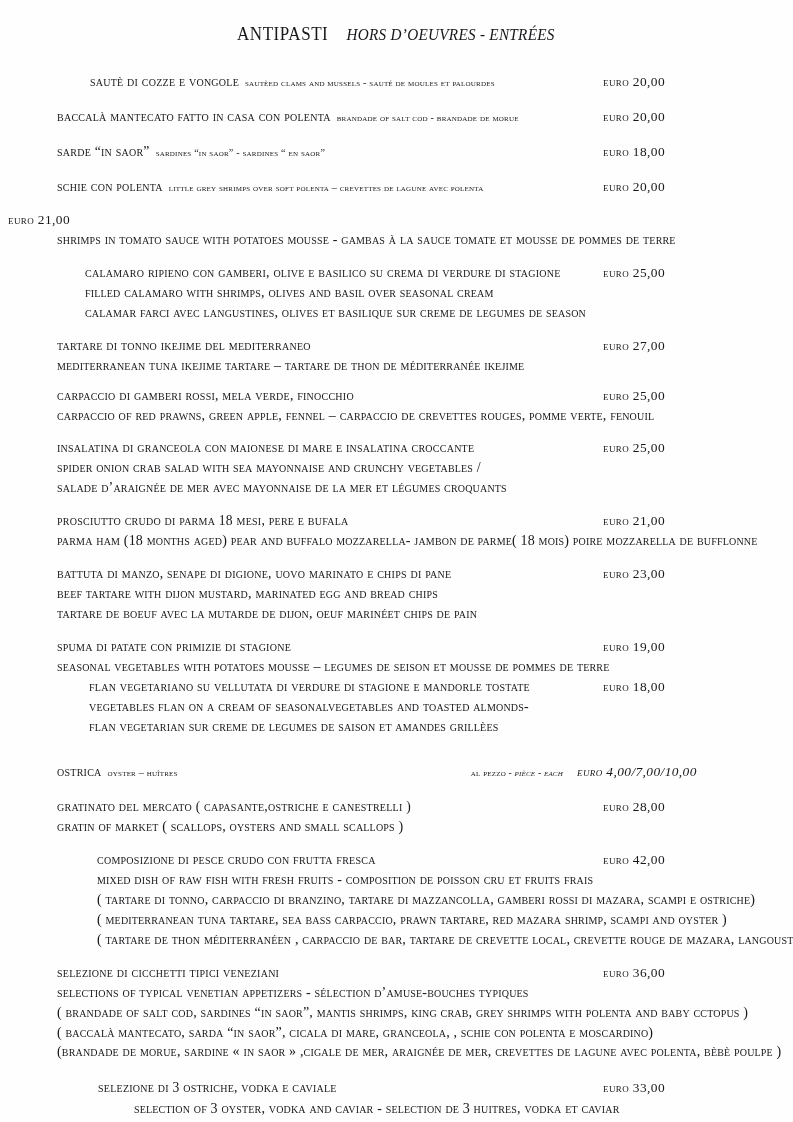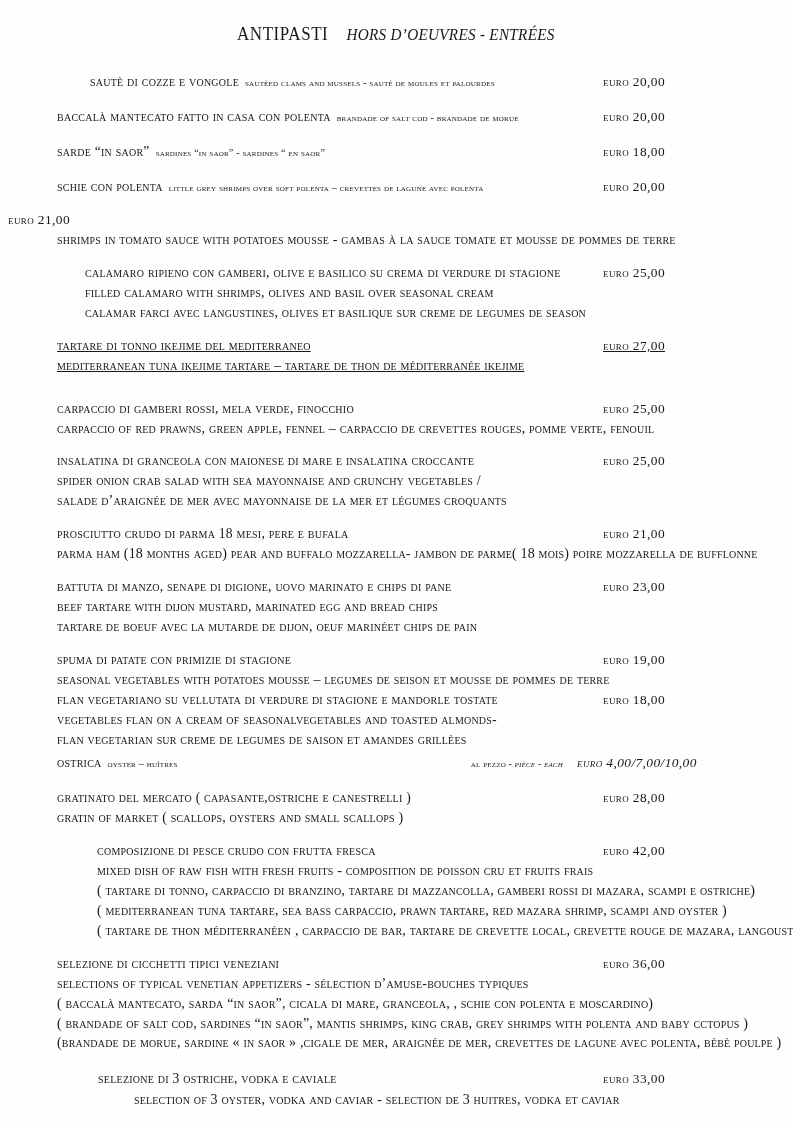--- a/index.html
+++ b/index.html
@@ -194,21 +194,21 @@
           <div class="names">
             <div class="name-line"><span class="it">Calamaro ripieno con gamberi, olive e basilico su crema di verdure di stagione</span></div>
           </div>
           <div class="price">Euro 25,00</div>
         </div>
         <div class="desc-wrap">
           <div class="desc">filled calamaro with shrimps, olives and basil over seasonal cream</div>
           <div class="desc">calamar farci avec langustines, olives et basilique sur creme de legumes de season</div>
         </div>
       </div>
-      <div class="item" style="margin-bottom: 23px; text-decoration: underline;">
+      <div class="item" style="margin-bottom: 10px;">
         <div class="item-row">
           <div class="names">
             <div class="name-line"><span class="it">Tartare di tonno ikejime del mediterraneo</span></div>
           </div>
           <div class="price">Euro 27,00</div>
         </div>
         <div class="desc-wrap">
           <div class="desc">Mediterranean tuna ikejime tartare – tartare de thon de méditerranée ikejime</div>
         </div>
       </div>
@@ -262,21 +262,21 @@
         <div class="item-row">
           <div class="names">
             <div class="name-line"><span class="it">Spuma di patate con primizie di stagione</span></div>
           </div>
           <div class="price">Euro 19,00</div>
         </div>
         <div class="desc-wrap">
           <div class="desc">seasonal vegetables with potatoes mousse – legumes de seison et mousse de pommes de terre</div>
         </div>
       </div>
-      <div class="item" style="margin-bottom: 4px;">
+      <div class="item" style="margin-bottom: 26px; padding-left: 32px;">
         <div class="item-row">
           <div class="names">
             <div class="name-line"><span class="it">Flan vegetariano su vellutata di verdure di stagione e mandorle tostate</span></div>
           </div>
           <div class="price">Euro 18,00</div>
         </div>
         <div class="desc-wrap">
           <div class="desc">vegetables flan on a cream of seasonalvegetables and toasted almonds-</div>
           <div class="desc">flan vegetarian sur creme de legumes de saison et amandes grillèes</div>
         </div>
@@ -318,22 +318,22 @@
       </div>
       <div class="item" style="margin-bottom: 13px;">
         <div class="item-row">
           <div class="names">
             <div class="name-line"><span class="it">Selezione di cicchetti tipici veneziani</span></div>
           </div>
           <div class="price">Euro 36,00</div>
         </div>
         <div class="desc-wrap">
           <div class="desc">selections of typical venetian appetizers - sélection d’amuse-bouches typiques</div>
+          <div class="desc">( brandade of salt cod, sardines “in saor”, mantis shrimps, king crab, grey shrimps with polenta and baby cctopus  )</div>
           <div class="desc">( baccalà mantecato, sarda “in saor”, cicala di mare, granceola, , schie con polenta e moscardino)</div>
-          <div class="desc">( brandade of salt cod, sardines “in saor”, mantis shrimps, king crab, grey shrimps with polenta and baby cctopus  )</div>
           <div class="desc">(brandade de morue, sardine « in saor » ,cigale de mer, araignée de mer, crevettes de lagune avec polenta, bèbè poulpe )</div>
         </div>
       </div>
       <div class="item final" style="margin-bottom: 13px;">
         <div class="item-row">
           <div class="names">
             <div class="name-line"><span class="it">Selezione di 3 ostriche, vodka e caviale</span></div>
           </div>
           <div class="price">Euro 33,00</div>
         </div>

